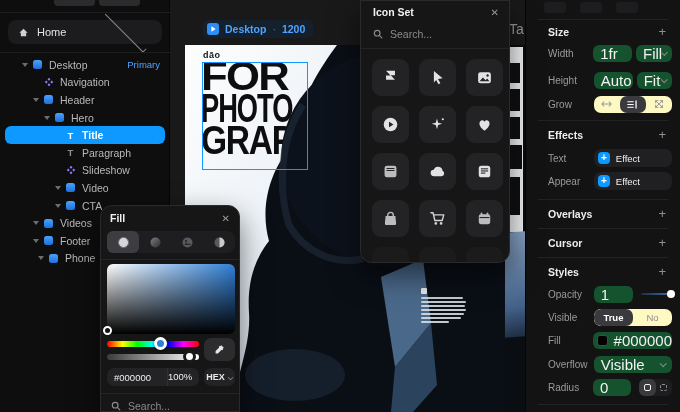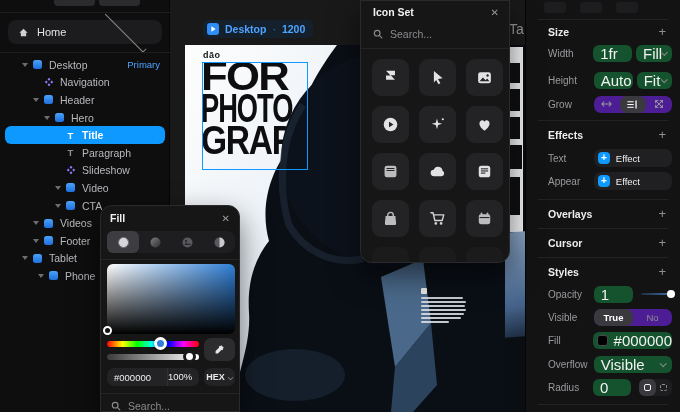--- a/index.html
+++ b/index.html
@@ -109,21 +109,21 @@
   #insp-top i { width:22px; height:11px; background:#1d1d1f; border-radius:3px; }
   .i-div { position:absolute; left:12px; right:12px; height:1px; background:#232325; }
   .sec-h { position:absolute; left:22px; right:14px; display:flex; justify-content:space-between; align-items:center; }
   .sec-h b { font-size:10.5px; color:#ededed; }
   .sec-h .plus { font-size:13px; color:#8f8f92; font-weight:normal; }
   .irow { position:absolute; left:22px; right:8px; height:18px; display:flex; align-items:center; }
   .irow .rlbl { width:47px; font-size:10px; color:#9a9a9e; }
   .ibox { height:17px; background:#14532d; border-radius:6px; display:flex; align-items:center; font-size:15px; color:#f2f2f2; }
   .ibox.w40 { width:40px; padding-left:7px; margin-right:4px; }
   .ibox.mode { width:36px; justify-content:space-between; padding:0 6px 0 7px; }
-  .seg { width:80px; height:17px; background:#4c1d95; border-radius:7px; display:flex; overflow:hidden; }
+  .seg { width:80px; height:17px; background:#fef9c3; border-radius:7px; display:flex; overflow:hidden; }
   .seg > div { flex:1; display:flex; align-items:center; justify-content:center; font-size:9.5px; color:#8d8d91; }
   .seg > div.on { background:#3a3a3e; color:#fff; border-radius:7px; font-weight:bold; }
   .effpill { width:80px; height:18px; background:#202023; border-radius:7px; display:flex; align-items:center; gap:6px; padding-left:4px; }
   .effpill .bplus { width:12px; height:12px; border-radius:4px; background:#0d99ff; color:#fff; font-size:10px; line-height:12px; text-align:center; font-weight:bold; }
   .effpill span { font-size:9.5px; color:#f2f2f2; }
   #op-slider { width:32px; height:2px; background:linear-gradient(90deg,#1c2e44,#3f6ea6); border-radius:1px; position:relative; margin-left:4px; }
   #op-knob { position:absolute; right:-3px; top:-3px; width:8px; height:8px; background:#fff; border-radius:50%; }
   .swatch { width:11px; height:11px; background:#000; border:1px solid #4a4a4e; border-radius:3px; margin:0 6px 0 4px; }
   .fillbox { width:80px; }
   .ovbox { width:80px; justify-content:space-between; padding:0 7px; }
@@ -297,29 +297,20 @@
         </div>
         <div class="lrow" style="padding-left: 31px;">
           <span class="caret">
             <i></i>
           </span>
           <span class="ic">
             <span class="sq-ic"></span>
           </span>
           <span class="lbl">Footer</span>
         </div>
-        <div class="lrow" style="padding-left: 20px;">
-          <span class="caret">
-            <i></i>
-          </span>
-          <span class="ic">
-            <span class="sq-ic"></span>
-          </span>
-          <span class="lbl">Tablet</span>
-        </div>
         <div class="lrow" style="padding-left: 36px;">
           <span class="caret">
             <i></i>
           </span>
           <span class="ic">
             <span class="sq-ic"></span>
           </span>
           <span class="lbl">Phone</span>
         </div>
       </div>

